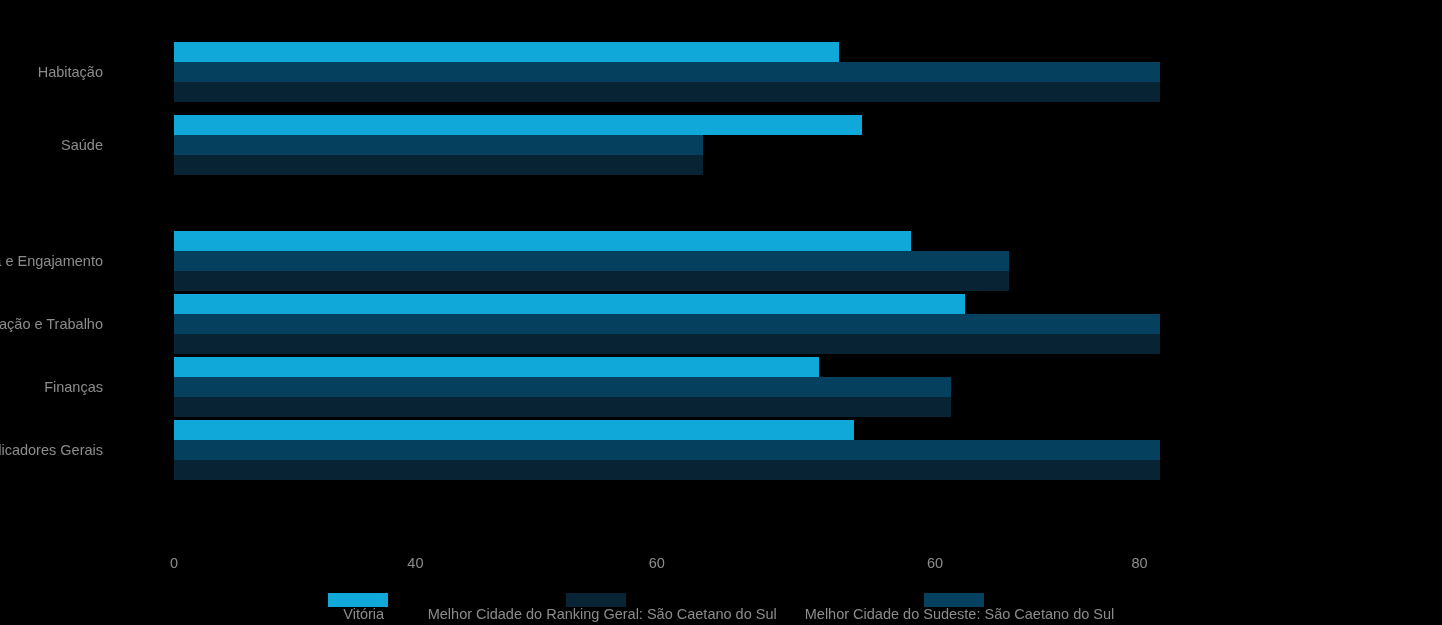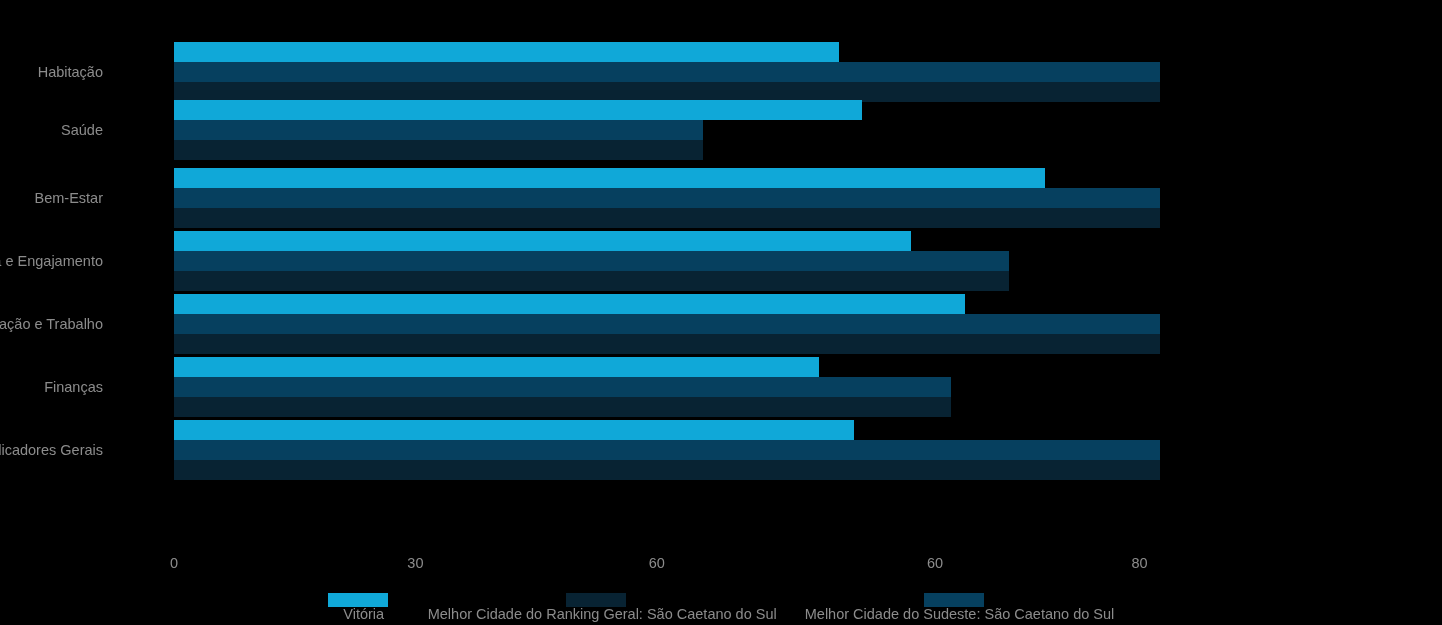--- a/index.html
+++ b/index.html
@@ -109,31 +109,25 @@
 
 <div id="chart-root">
 
   <div id="plot-area">
       <div class="cat-row" style="top: 0px; height: 63.125px;">
         <div class="bar bar-s0" title="Vitória: 55.1" style="top: 1.5625px; width: 665.057px; background: rgb(16, 168, 216);"></div>
         <div class="bar bar-s1" title="Melhor Cidade do Sudeste: São Caetano do Sul: 95.2" style="top: 21.5625px; width: 1149.06px; background: rgb(6, 64, 95);"></div>
         <div class="bar bar-s2" title="Melhor Cidade do Ranking Geral: São Caetano do Sul: 95.2" style="top: 41.5625px; width: 1149.06px; background: rgb(8, 35, 51);"></div>
         <div class="cat-label" style="top: 24.5625px;">Habitação</div>
       </div>
-      <div class="cat-row" style="top: 58px; height: 63.125px;">
+      <div class="cat-row" style="top: 73px; height: 63.125px;">
         <div class="bar bar-s0" title="Vitória: 57" style="top: 1.5625px; width: 687.99px; background: rgb(16, 168, 216);"></div>
         <div class="bar bar-s1" title="Melhor Cidade do Sudeste: São Caetano do Sul: 43.8" style="top: 21.5625px; width: 528.666px; background: rgb(6, 64, 95);"></div>
         <div class="bar bar-s2" title="Melhor Cidade do Ranking Geral: São Caetano do Sul: 43.8" style="top: 41.5625px; width: 528.666px; background: rgb(8, 35, 51);"></div>
         <div class="cat-label" style="top: 24.5625px;">Saúde</div>
-      </div>
-      <div class="cat-row" style="top: 126.25px; height: 63.125px;">
-        <div class="bar bar-s0" title="Vitória: 72.2" style="top: 1.5625px; width: 871.454px; background: rgb(16, 168, 216);"></div>
-        <div class="bar bar-s1" title="Melhor Cidade do Sudeste: São Caetano do Sul: 100" style="top: 21.5625px; width: 1207px; background: rgb(6, 64, 95);"></div>
-        <div class="bar bar-s2" title="Melhor Cidade do Ranking Geral: São Caetano do Sul: 100" style="top: 41.5625px; width: 1207px; background: rgb(8, 35, 51);"></div>
-        <div class="cat-label" style="top: 24.5625px;">Bem-Estar</div>
       </div>
       <div class="cat-row" style="top: 189.375px; height: 63.125px;">
         <div class="bar bar-s0" title="Vitória: 61.1" style="top: 1.5625px; width: 737.477px; background: rgb(16, 168, 216);"></div>
         <div class="bar bar-s1" title="Melhor Cidade do Sudeste: São Caetano do Sul: 69.2" style="top: 21.5625px; width: 835.244px; background: rgb(6, 64, 95);"></div>
         <div class="bar bar-s2" title="Melhor Cidade do Ranking Geral: São Caetano do Sul: 69.2" style="top: 41.5625px; width: 835.244px; background: rgb(8, 35, 51);"></div>
         <div class="cat-label" style="top: 24.5625px;">Cultura e Engajamento</div>
       </div>
       <div class="cat-row" style="top: 252.5px; height: 63.125px;">
         <div class="bar bar-s0" title="Vitória: 65.5" style="top: 1.5625px; width: 790.585px; background: rgb(16, 168, 216);"></div>
         <div class="bar bar-s1" title="Melhor Cidade do Sudeste: São Caetano do Sul: 86.3" style="top: 21.5625px; width: 1041.64px; background: rgb(6, 64, 95);"></div>
@@ -149,21 +143,21 @@
       <div class="cat-row" style="top: 378.75px; height: 63.125px;">
         <div class="bar bar-s0" title="Vitória: 56.3" style="top: 1.5625px; width: 679.541px; background: rgb(16, 168, 216);"></div>
         <div class="bar bar-s1" title="Melhor Cidade do Sudeste: São Caetano do Sul: 89.4" style="top: 21.5625px; width: 1079.06px; background: rgb(6, 64, 95);"></div>
         <div class="bar bar-s2" title="Melhor Cidade do Ranking Geral: São Caetano do Sul: 89.4" style="top: 41.5625px; width: 1079.06px; background: rgb(8, 35, 51);"></div>
         <div class="cat-label" style="top: 24.5625px;">Indicadores Gerais</div>
       </div>
     </div>
 
   <div id="x-axis">
       <div class="xtick" style="left: 0px;">0</div>
-      <div class="xtick" style="left: 241.4px;">30</div>
+      <div class="xtick" style="left: 241.4px;">40</div>
       <div class="xtick" style="left: 482.8px;">60</div>
       <div class="xtick" style="left: 761px;">60</div>
       <div class="xtick" style="left: 965.6px; text-align: right;">80</div>
       <div class="xtick" style="left: 1207px;">100</div>
     </div>
 
   <div id="legend">
       <div class="legend-item">
         <span class="legend-swatch" style="background: rgb(16, 168, 216);"></span>
         <span class="legend-label">Vitória</span>

